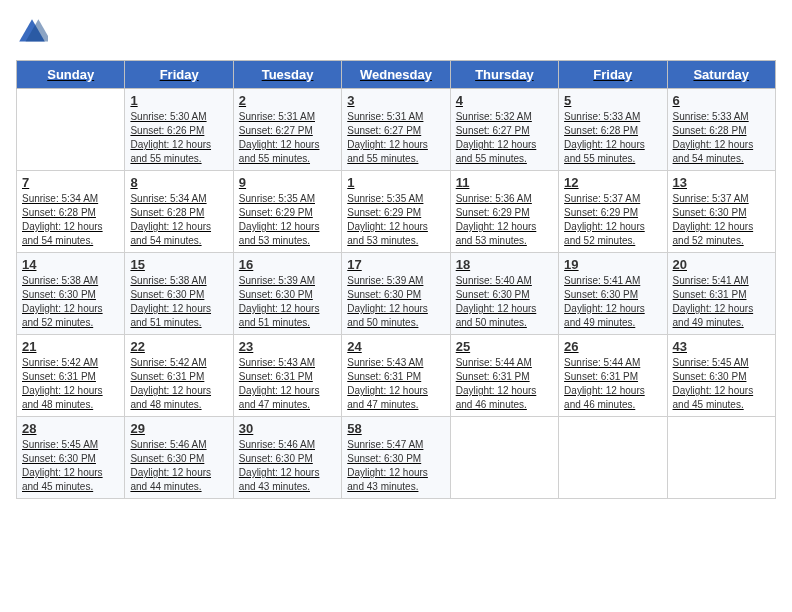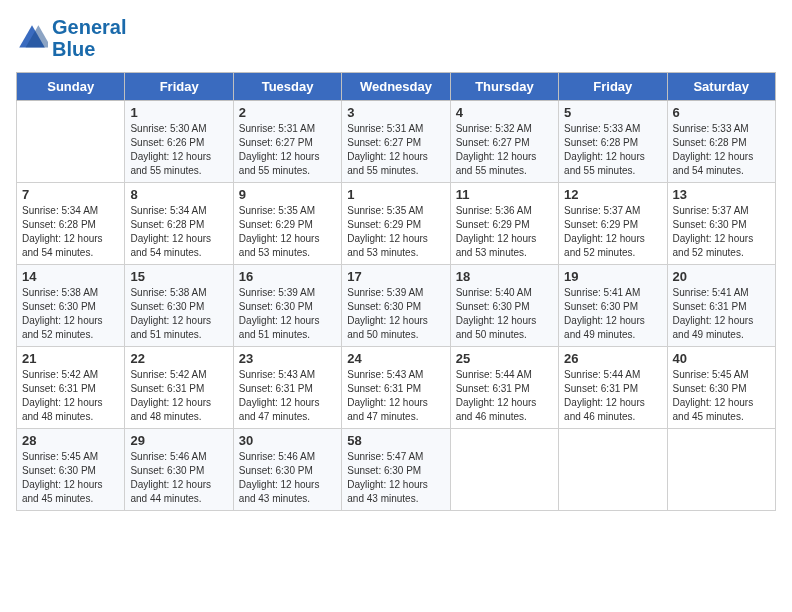--- a/index.html
+++ b/index.html
@@ -39,20 +39,21 @@
       color: #222;
     }
     .subtitle {
       font-size: 15px;
       color: #444;
     }
     table {
       width: 100%;
       border-collapse: collapse;
       table-layout: fixed;
+      text-decoration: underline;
     }
     thead tr th {
       background: #3a6bbf;
       color: #fff;
       font-size: 13px;
       font-weight: bold;
       padding: 6px 4px;
       text-align: center;
       border: 1px solid #c0c0c0;
     }
@@ -83,24 +84,20 @@
   </style>
 </head>
 <body>
 
 <div class="header">
   <div class="logo">
     <svg class="logo-icon" viewBox="0 0 40 40">
       <polygon points="20,4 36,32 4,32" fill="#3a6bbf"></polygon>
       <polygon points="28,4 44,32 12,32" fill="#1a4a8a" opacity="0.5"></polygon>
     </svg>
-    <div class="logo-text">
-      <div><span>General</span></div>
-      <div style="color:#1a6aab;">Blue</div>
-    </div>
   </div>
   <div class="title-block">
     <div class="month-title"></div>
     <div class="subtitle"></div>
   </div>
 </div>
 
 <table>
   <thead>
     <tr id="header-row">
@@ -298,21 +295,21 @@
 and 46 minutes.</div>
         </td>
         <td>
           <span class="day-num">26</span>
           <div class="day-info" style="white-space: pre-line;">Sunrise: 5:44 AM
 Sunset: 6:31 PM
 Daylight: 12 hours
 and 46 minutes.</div>
         </td>
         <td>
-          <span class="day-num">40</span>
+          <span class="day-num">43</span>
           <div class="day-info" style="white-space: pre-line;">Sunrise: 5:45 AM
 Sunset: 6:30 PM
 Daylight: 12 hours
 and 45 minutes.</div>
         </td>
       </tr>
       <tr>
         <td>
           <span class="day-num">28</span>
           <div class="day-info" style="white-space: pre-line;">Sunrise: 5:45 AM

